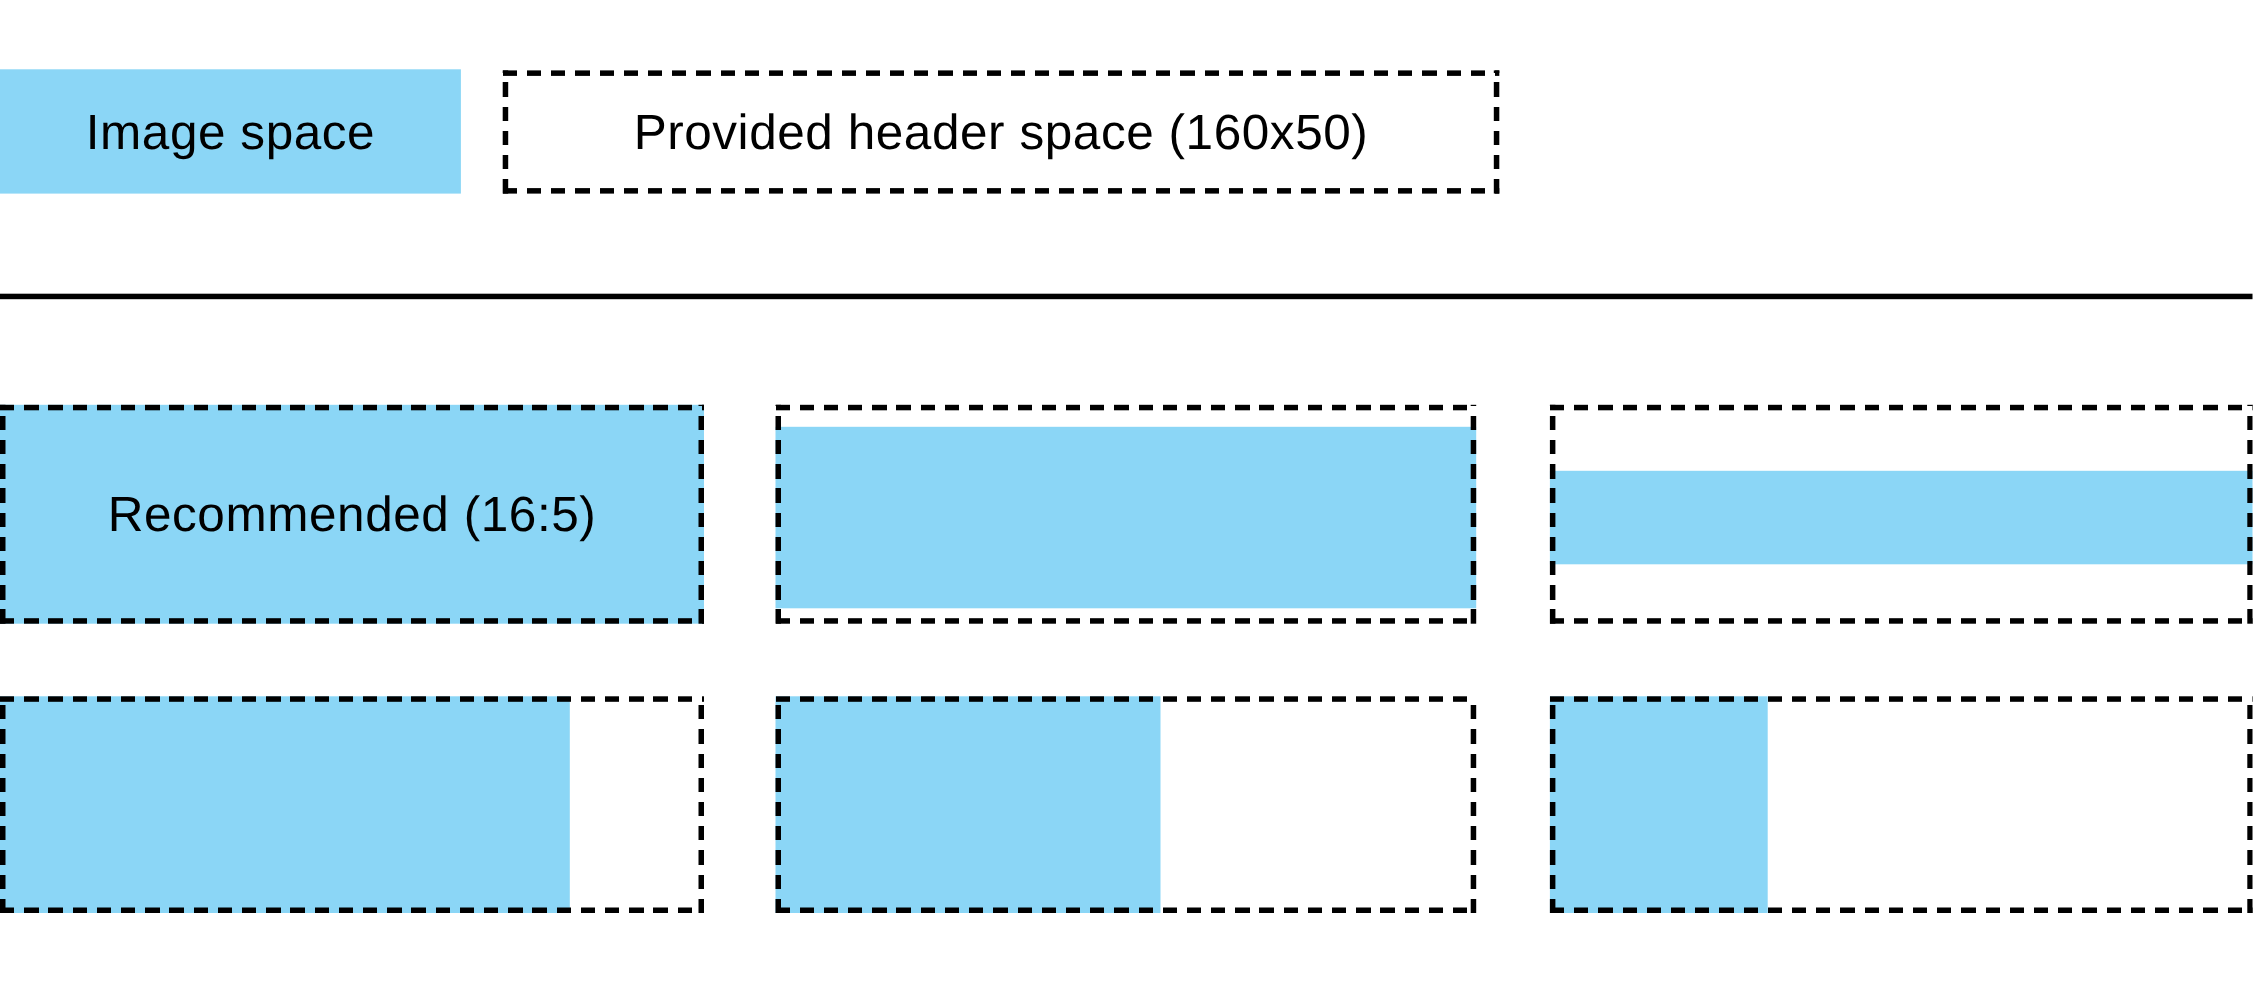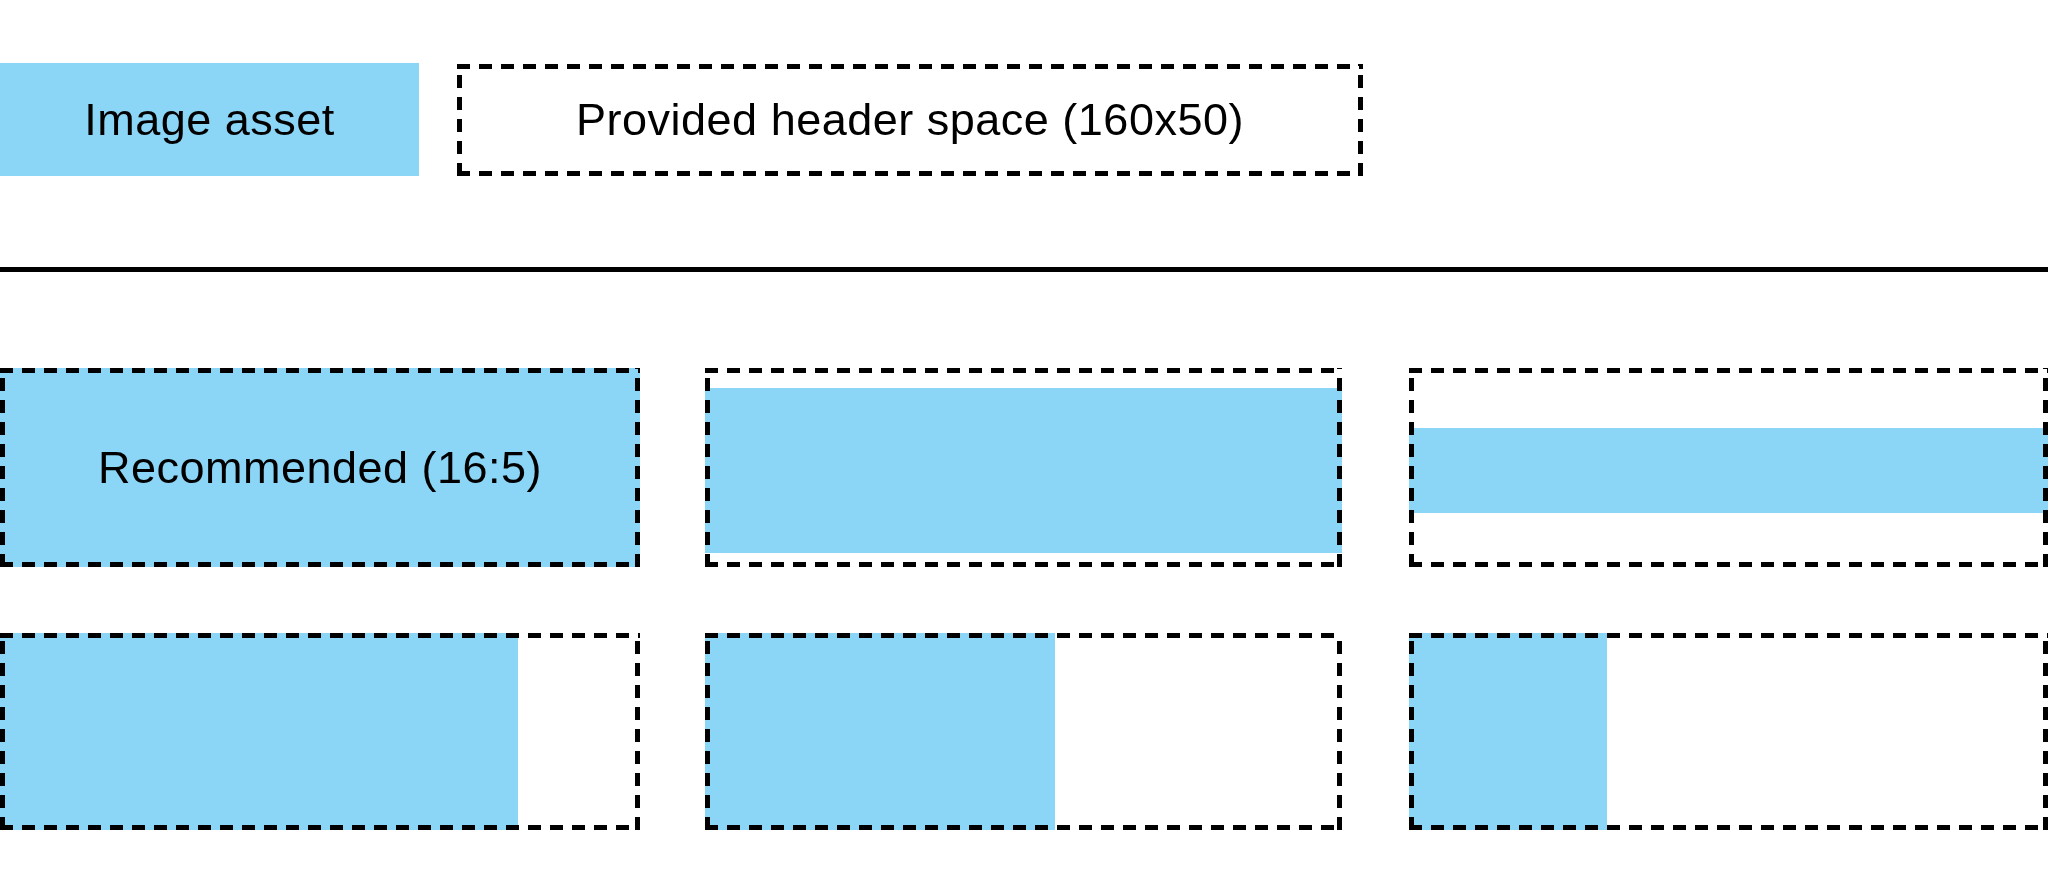--- a/index.html
+++ b/index.html
@@ -83,21 +83,21 @@
   .c1 { left: 0;      width: 640px; }
   .c2 { left: 705px;  width: 637px; }
   .c3 { left: 1409px; width: 639px; }
 </style>
 </head>
 <body>
 
 <div class="canvas">
 
   <div class="legend-asset">
-    <span class="label-text">Image asset</span>
+    <span class="label-text">Image space</span>
   </div>
 
   <div class="dashed-box legend-space">
     <span class="label-text">Provided header space (160x50)</span>
     <div class="dash-overlay"></div>
   </div>
 
   <div class="divider"></div>
 
   <div class="dashed-box cell r1 c1">

